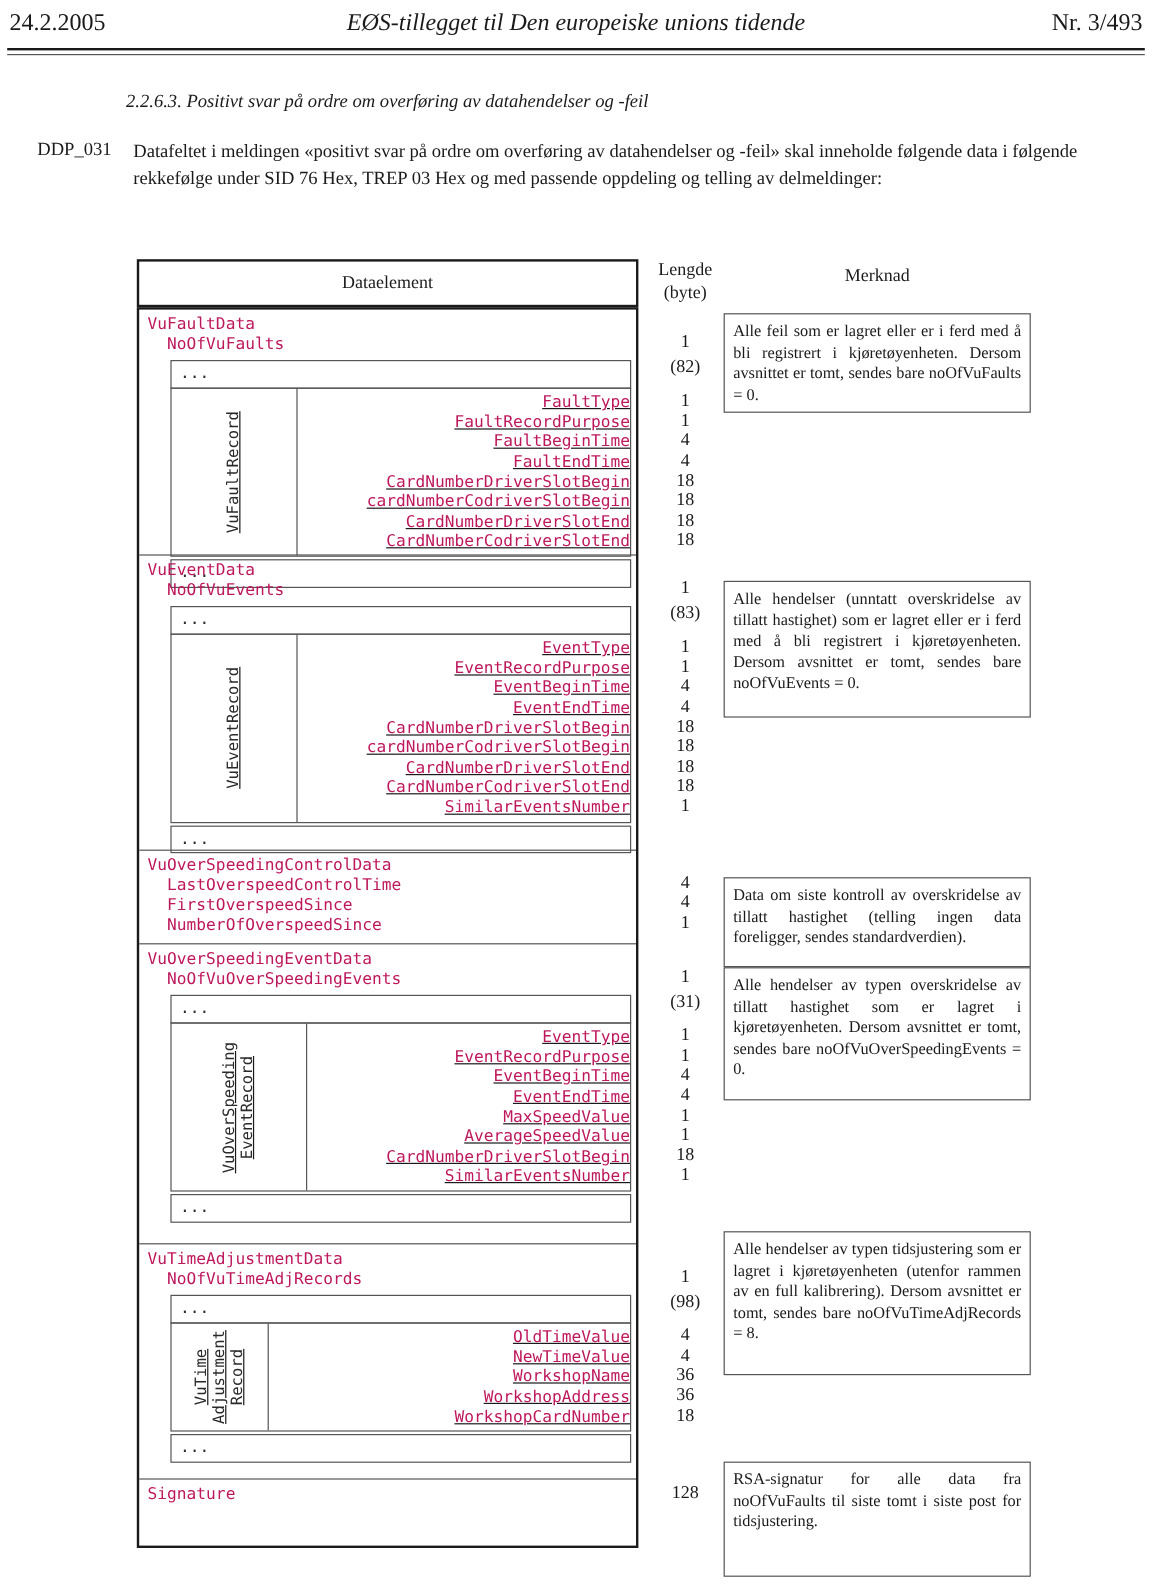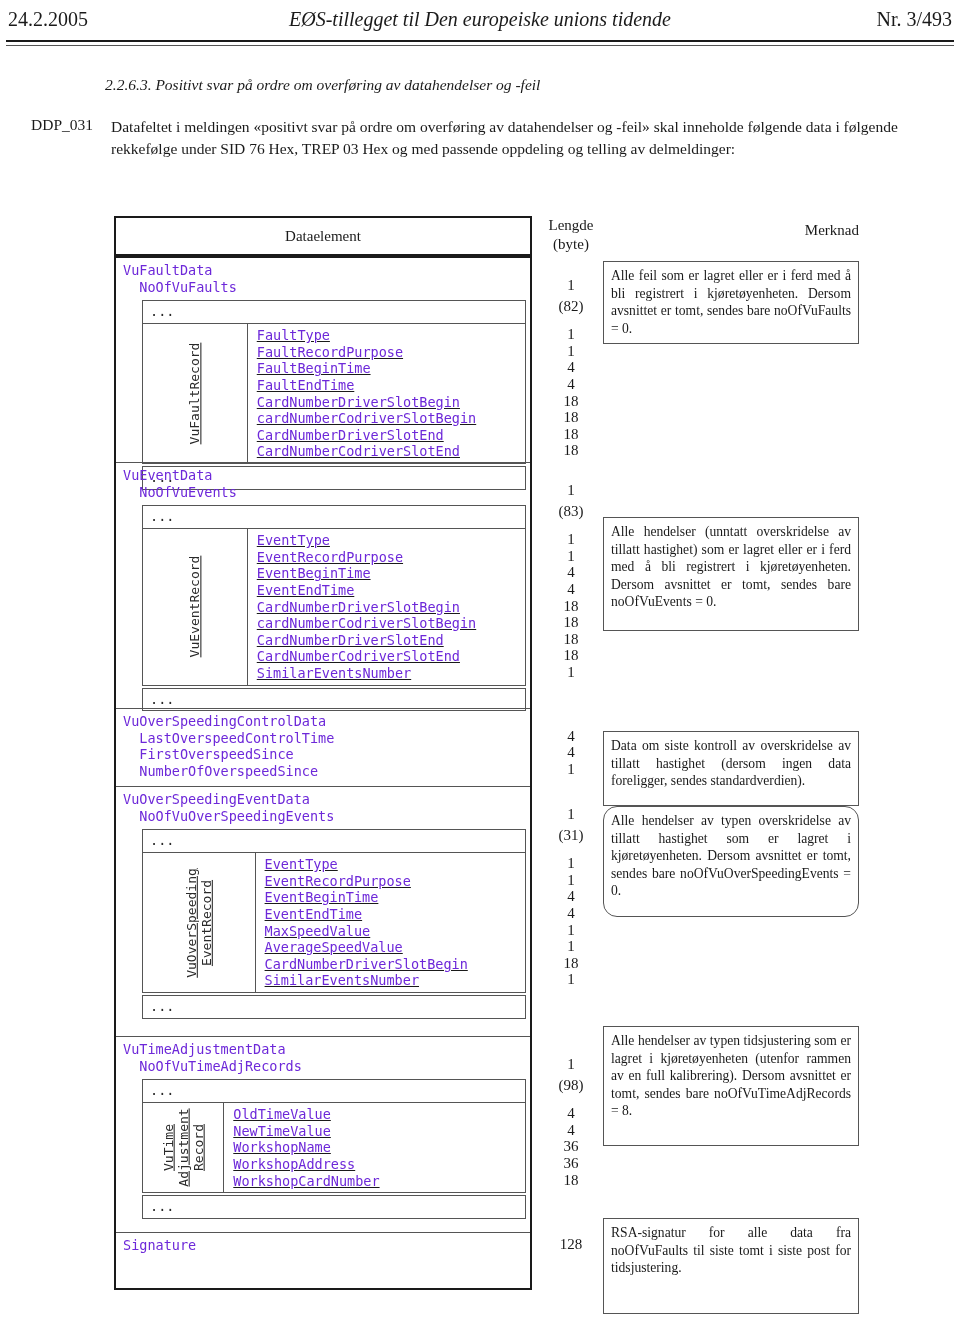--- a/index.html
+++ b/index.html
@@ -39,40 +39,41 @@
     border:2.5px solid #1a1a1a;box-sizing:border-box;
     display:flex;align-items:center;justify-content:center;
     font-size:15px;
   }
   .hdr-len{
     position:absolute;left:540px;top:216px;width:62px;
     text-align:center;font-size:15px;line-height:19px;
   }
   .hdr-merk{
     position:absolute;left:603px;top:222px;width:256px;
-    text-align:right;font-size:15px;
+    text-align:center;font-size:15px;
   }
 
   
   .body-frame{
     position:absolute;left:114px;top:256px;width:418px;height:1034px;
     border:2.5px solid #1a1a1a;box-sizing:border-box;
   }
 
   
   .grp{
     position:absolute;left:0;width:100%;box-sizing:border-box;
     border-bottom:1.5px solid #555;
   }
   .grp.nb{border-bottom:none;}
 
   .line{
     font-family:"DejaVu Sans Mono","Liberation Mono",monospace;
     font-size:13.5px;line-height:16.6px;white-space:pre;
-    color:#6d28d9;
+    color:#be185d;
+    text-align:right;
   }
   .l-ind1{padding-left:7px;}
 
   
   .inset{
     position:absolute;left:26px;right:4px;box-sizing:border-box;
     border:1.2px solid #555;
   }
   .dots{
     font-family:"DejaVu Sans Mono","Liberation Mono",monospace;
@@ -299,18 +300,18 @@
     <div class="len" style="top: 821.2px;">(98)</div>
     <div class="len" style="top: 849.2px;">4</div>
     <div class="len" style="top: 865.8px;">4</div>
     <div class="len" style="top: 882.4px;">36</div>
     <div class="len" style="top: 899px;">36</div>
     <div class="len" style="top: 915.6px;">18</div>
     <div class="len" style="top: 980px;">128</div>
   </div>
 <div id="notecol">
     <div class="note" style="top: 261px; min-height: 82px;">Alle feil som er lagret eller er i ferd med å bli registrert i kjøretøyenheten. Dersom avsnittet er tomt, sendes bare noOfVuFaults = 0.</div>
-    <div class="note" style="top: 517px; min-height: 114px;">Alle hendelser (unntatt overskridelse av tillatt hastighet) som er lagret eller er i ferd med å bli registrert i kjøretøyenheten. Dersom avsnittet er tomt, sendes bare noOfVuEvents = 0.</div>
-    <div class="note" style="top: 731px; min-height: 75px;">Data om siste kontroll av overskridelse av tillatt hastighet (dersom ingen data foreligger, sendes standardverdien).</div>
-    <div class="note" style="top: 806px; min-height: 111px; border-radius: 14px;">Alle hendelser av typen overskridelse av tillatt hastighet som er lagret i kjøretøyenheten. Dersom avsnittet er tomt, sendes bare noOfVuOverSpeedingEvents = 0.</div>
+    <div class="note" style="top: 484px; min-height: 114px;">Alle hendelser (unntatt overskridelse av tillatt hastighet) som er lagret eller er i ferd med å bli registrert i kjøretøyenheten. Dersom avsnittet er tomt, sendes bare noOfVuEvents = 0.</div>
+    <div class="note" style="top: 731px; min-height: 75px;">Data om siste kontroll av overskridelse av tillatt hastighet (telling ingen data foreligger, sendes standardverdien).</div>
+    <div class="note" style="top: 806px; min-height: 111px;">Alle hendelser av typen overskridelse av tillatt hastighet som er lagret i kjøretøyenheten. Dersom avsnittet er tomt, sendes bare noOfVuOverSpeedingEvents = 0.</div>
     <div class="note" style="top: 1026px; min-height: 120px;">Alle hendelser av typen tidsjustering som er lagret i kjøretøyenheten (utenfor rammen av en full kalibrering). Dersom avsnittet er tomt, sendes bare noOfVuTimeAdjRecords = 8.</div>
     <div class="note" style="top: 1218px; min-height: 96px;">RSA-signatur for alle data fra noOfVuFaults til siste tomt i siste post for tidsjustering.</div>
   </div>
 
 </body></html>

